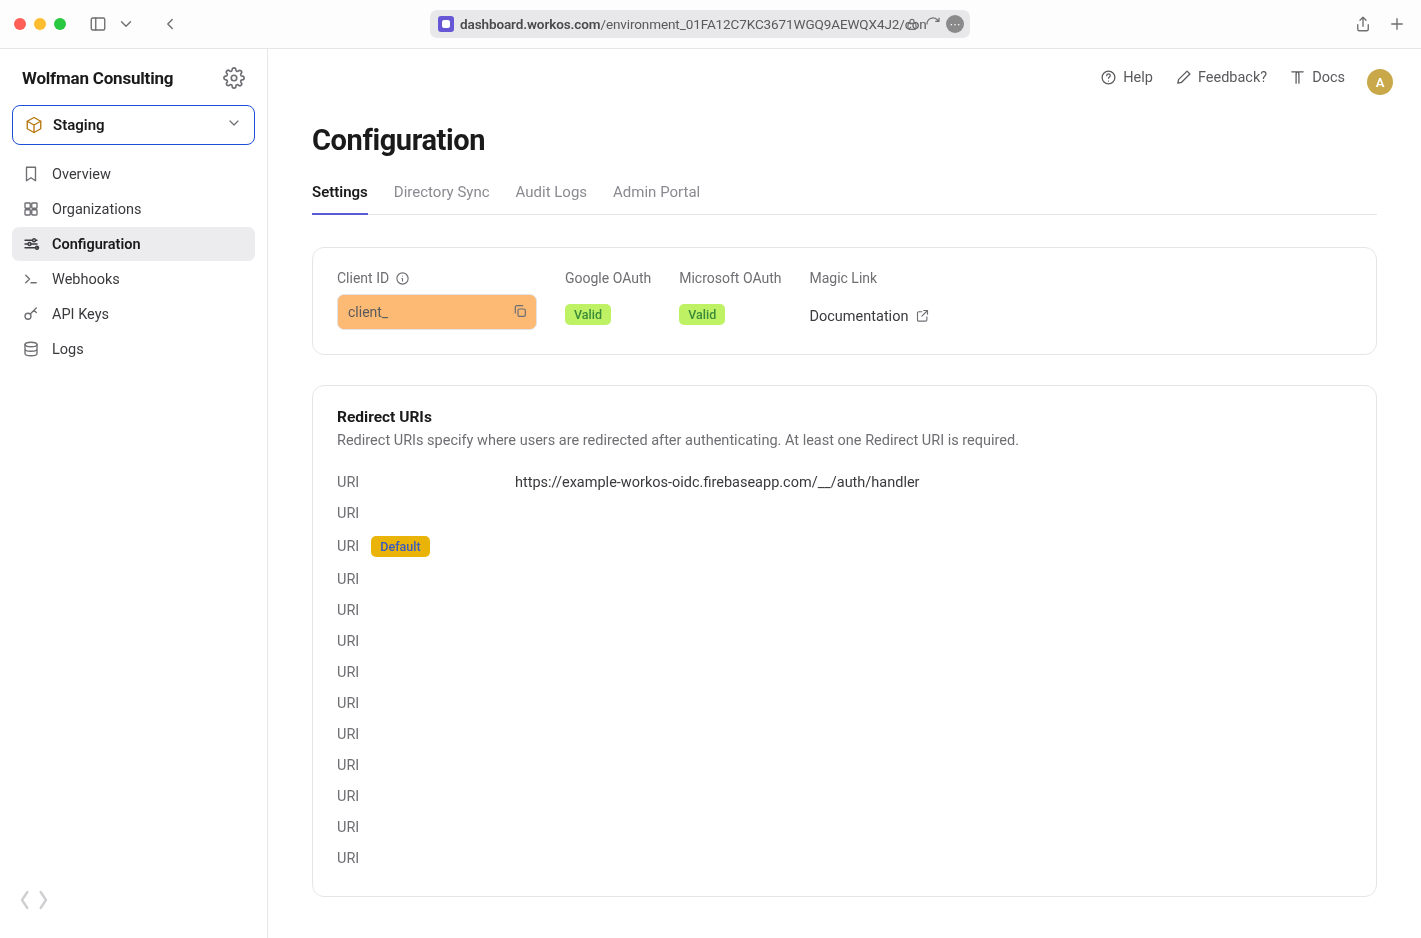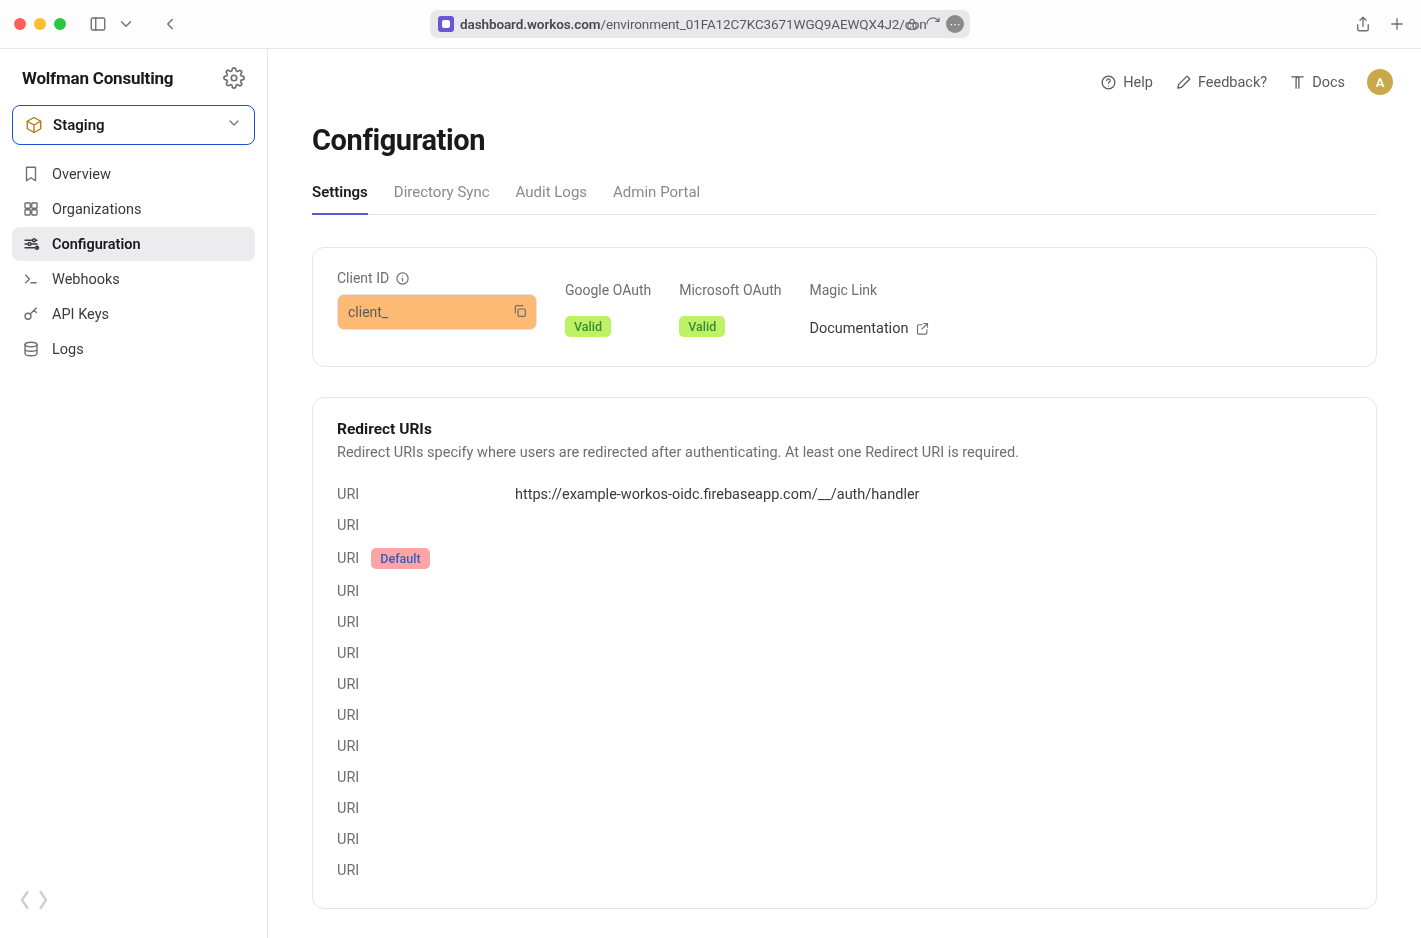--- a/index.html
+++ b/index.html
@@ -86,21 +86,21 @@
   }
   .nav-item .ni-icon { width:18px; height:18px; color:#6e6e73; flex-shrink:0; }
   .nav-item.active { background:#ececef; font-weight:600; color:#1a1a1a; }
   .nav-item.active .ni-icon { color:#3a3a3e; }
   
   .sidebar-footer { position:absolute; bottom:18px; left:18px; color:#cfcfd2; }
   .sidebar-footer svg { width:32px; height:32px; }
   
   
   .main { flex:1; overflow-y:auto; }
-  .topbar { display:flex; justify-content:flex-end; align-items:center; gap:22px; padding: 20px 28px 0 28px; font-size:14.5px; color:#5a5a5e; }
+  .topbar { display:flex; justify-content:flex-end; align-items:flex-start; gap:22px; padding: 20px 28px 0 28px; font-size:14.5px; color:#5a5a5e; }
   .topbar-item { display:flex; align-items:center; gap:6px; cursor:pointer; }
   .topbar-item svg { width:17px; height:17px; }
   .avatar { width:26px; height:26px; border-radius:50%; background:#c9a849; color:#fff; display:flex; align-items:center; justify-content:center; font-size:13px; font-weight:600; }
   
   .content { padding: 28px 44px 28px 44px; max-width: 1340px; }
   .page-title { font-size: 29px; font-weight: 700; letter-spacing:-0.4px; margin-bottom: 26px; }
   
   .tabs { display:flex; gap:26px; border-bottom:1px solid #e5e5e9; margin-bottom: 32px; }
   .tab { padding: 0 0 12px 0; font-size:15px; color:#8a8a90; cursor:pointer; border-bottom:2px solid transparent; margin-bottom:-1px; }
   .tab.active { color:#1a1a1a; font-weight:600; border-bottom-color:#5b5bd6; }
@@ -121,42 +121,42 @@
     background:#fdba74;
     border:1px solid #e3e3e7;
     border-radius:7px;
     display:flex; align-items:center; padding:0 10px;
     font-size:14px; color:#5a5a5e;
     position:relative;
   }
   .copy-btn { position:absolute; right:8px; color:#6e6e73; }
   .copy-btn svg { width:16px; height:16px; }
   
-  .oauth-col .field-label { margin-bottom: 2px; margin-top: 12px; }
+  .oauth-col .field-label { margin-bottom: 2px; }
   .badge-valid {
     display:inline-block;
     background:#bef264;
     color:#3a8a3a;
     font-size:12.5px;
     font-weight:500;
     padding:3px 9px;
     border-radius:5px;
     width:fit-content;
   }
-  .doc-link { display:flex; align-items:center; gap:7px; font-size:14.5px; color:#3a3a3e; margin-top:4px; }
+  .doc-link { display:flex; align-items:flex-start; gap:7px; font-size:14.5px; color:#3a3a3e; margin-top:4px; }
   .doc-link svg { width:15px; height:15px; color:#6e6e73; }
   
   .section-title { font-size:15.5px; font-weight:700; margin-bottom:6px; }
   .section-desc { font-size:14.5px; color:#6e6e73; margin-bottom:18px; }
   
   .uri-row { display:flex; align-items:center; gap:18px; padding:7px 0; font-size:14.5px; }
   .uri-label { width:160px; color:#6e6e73; display:flex; align-items:center; gap:12px; }
   .uri-value { color:#3a3a3e; }
   .badge-default {
-    background:#fca5a5;
+    background:#eab308;
     color:#3a5bbf;
     font-size:12.5px;
     font-weight:500;
     padding:3px 9px;
     border-radius:5px;
   }
   
   svg { stroke: currentColor; fill: none; stroke-width: 1.8; stroke-linecap: round; stroke-linejoin: round; }
 </style>
 </head>

